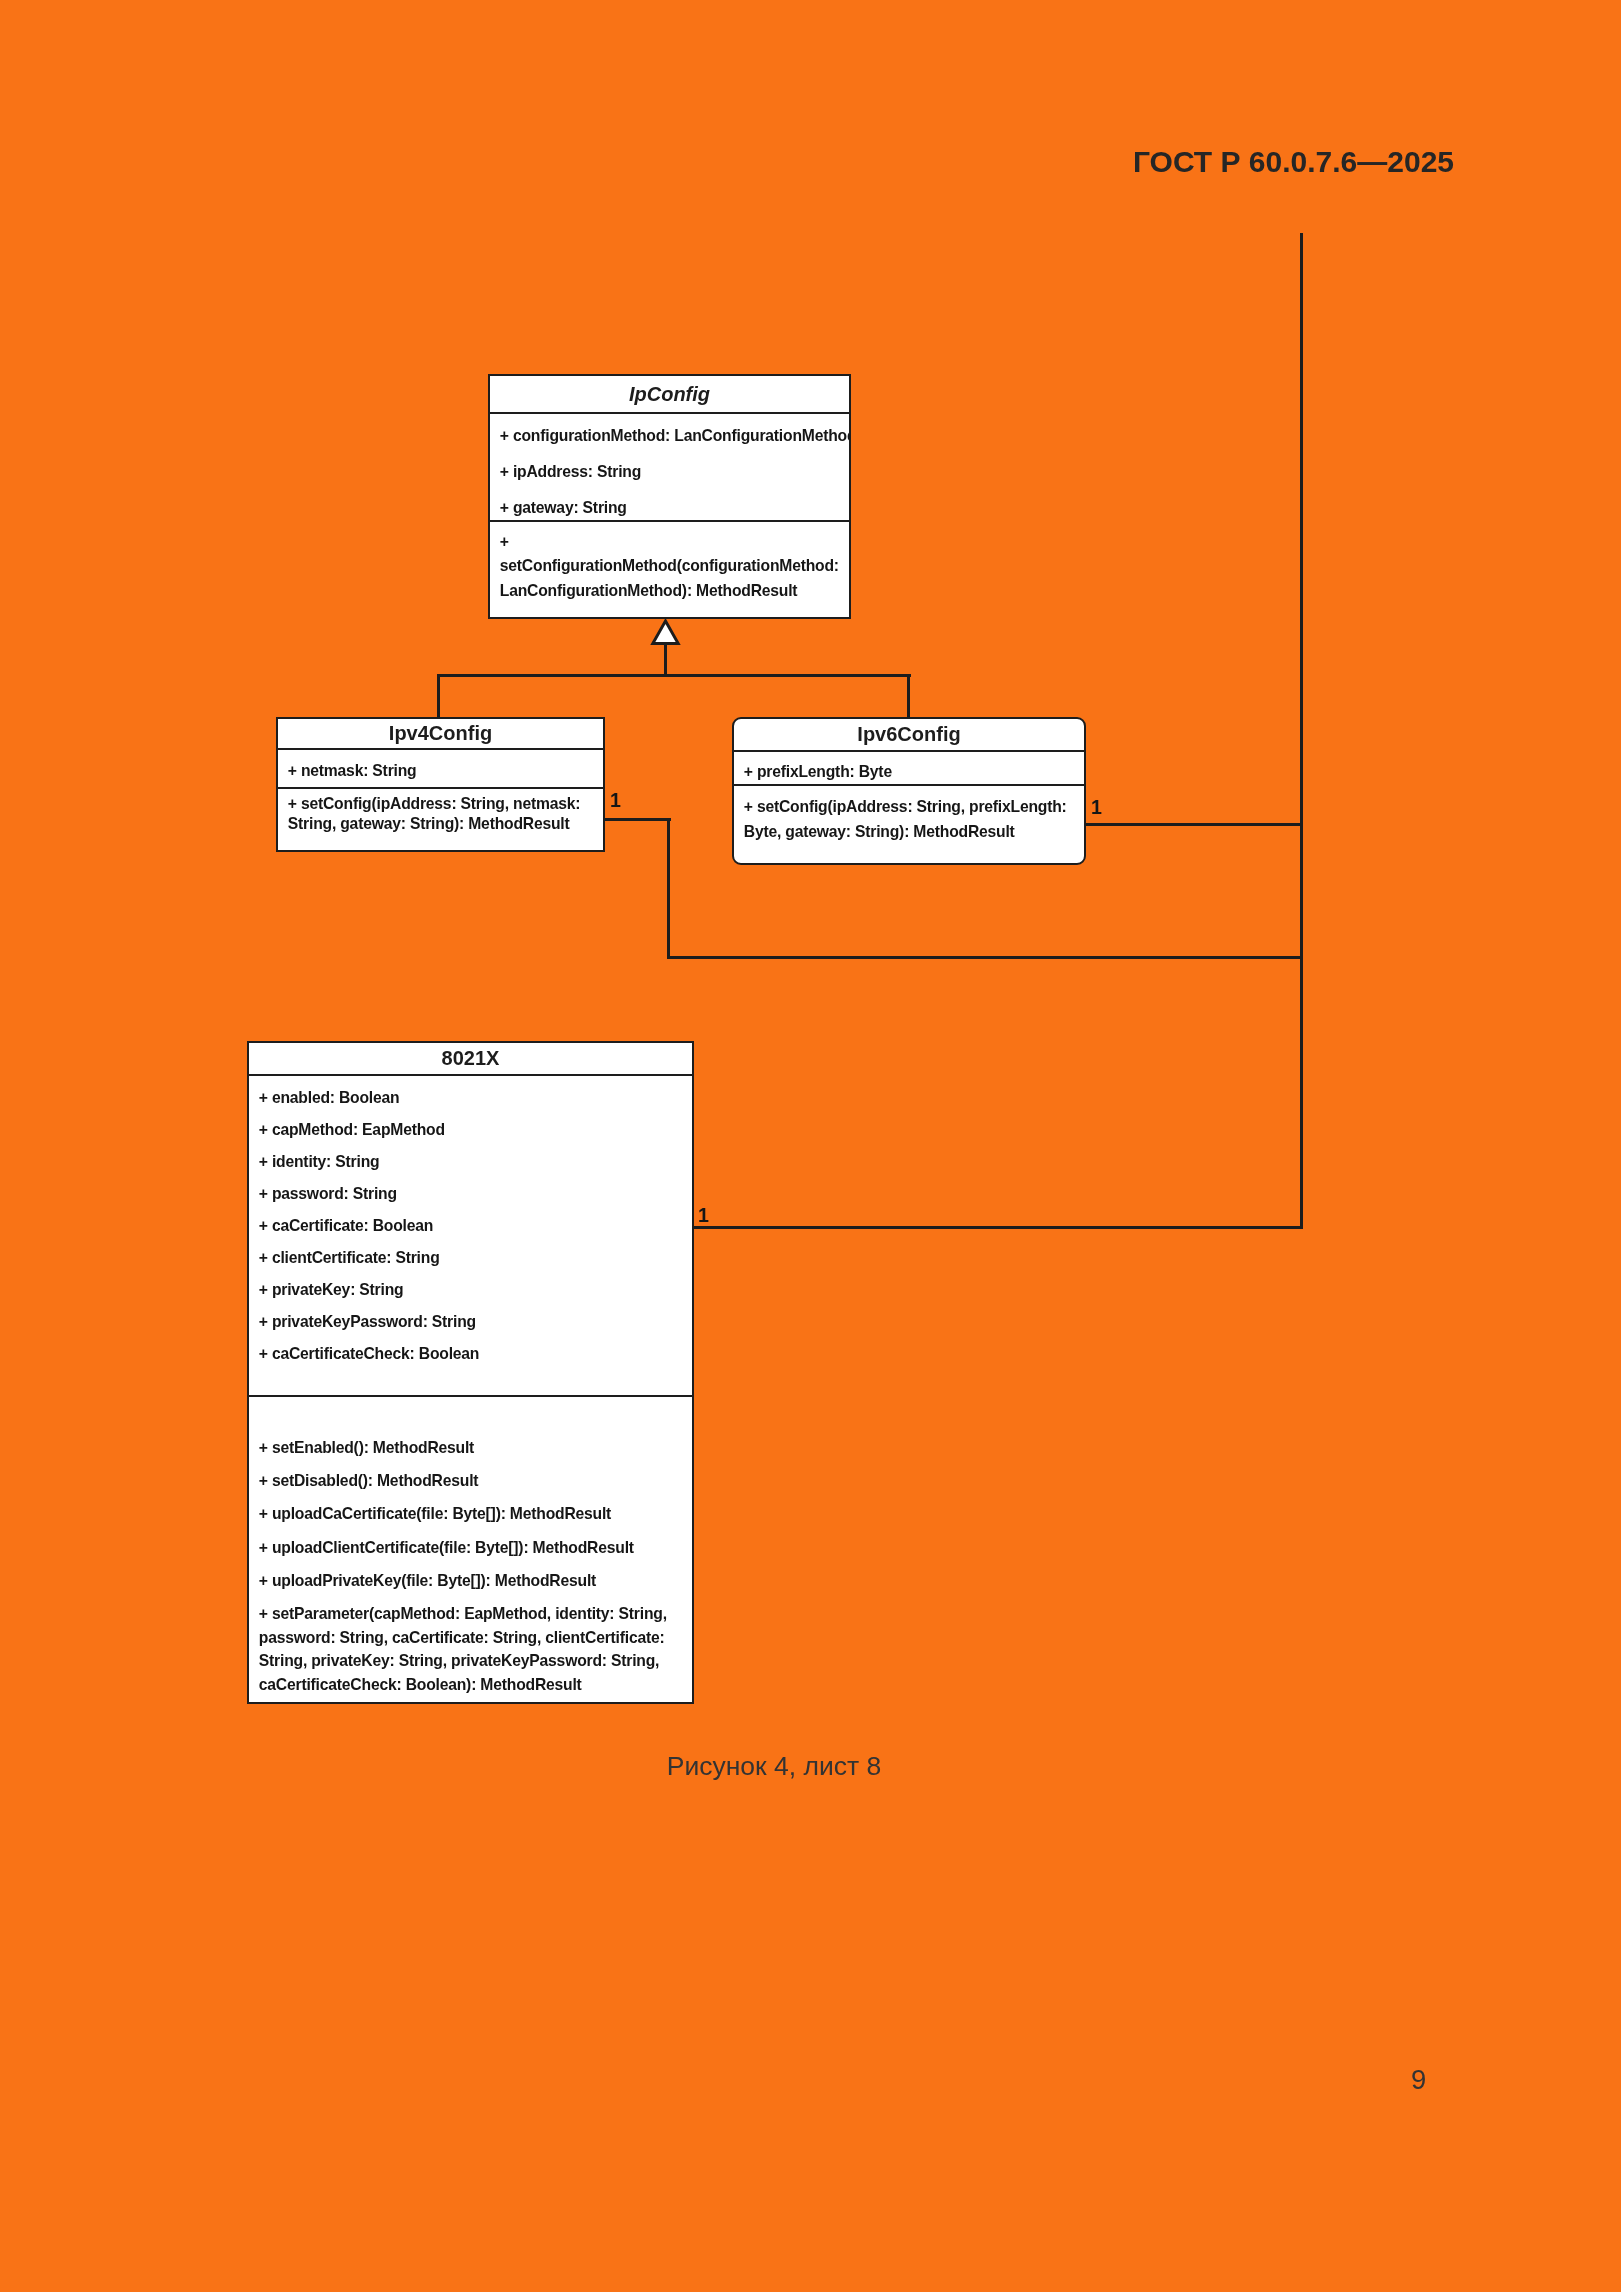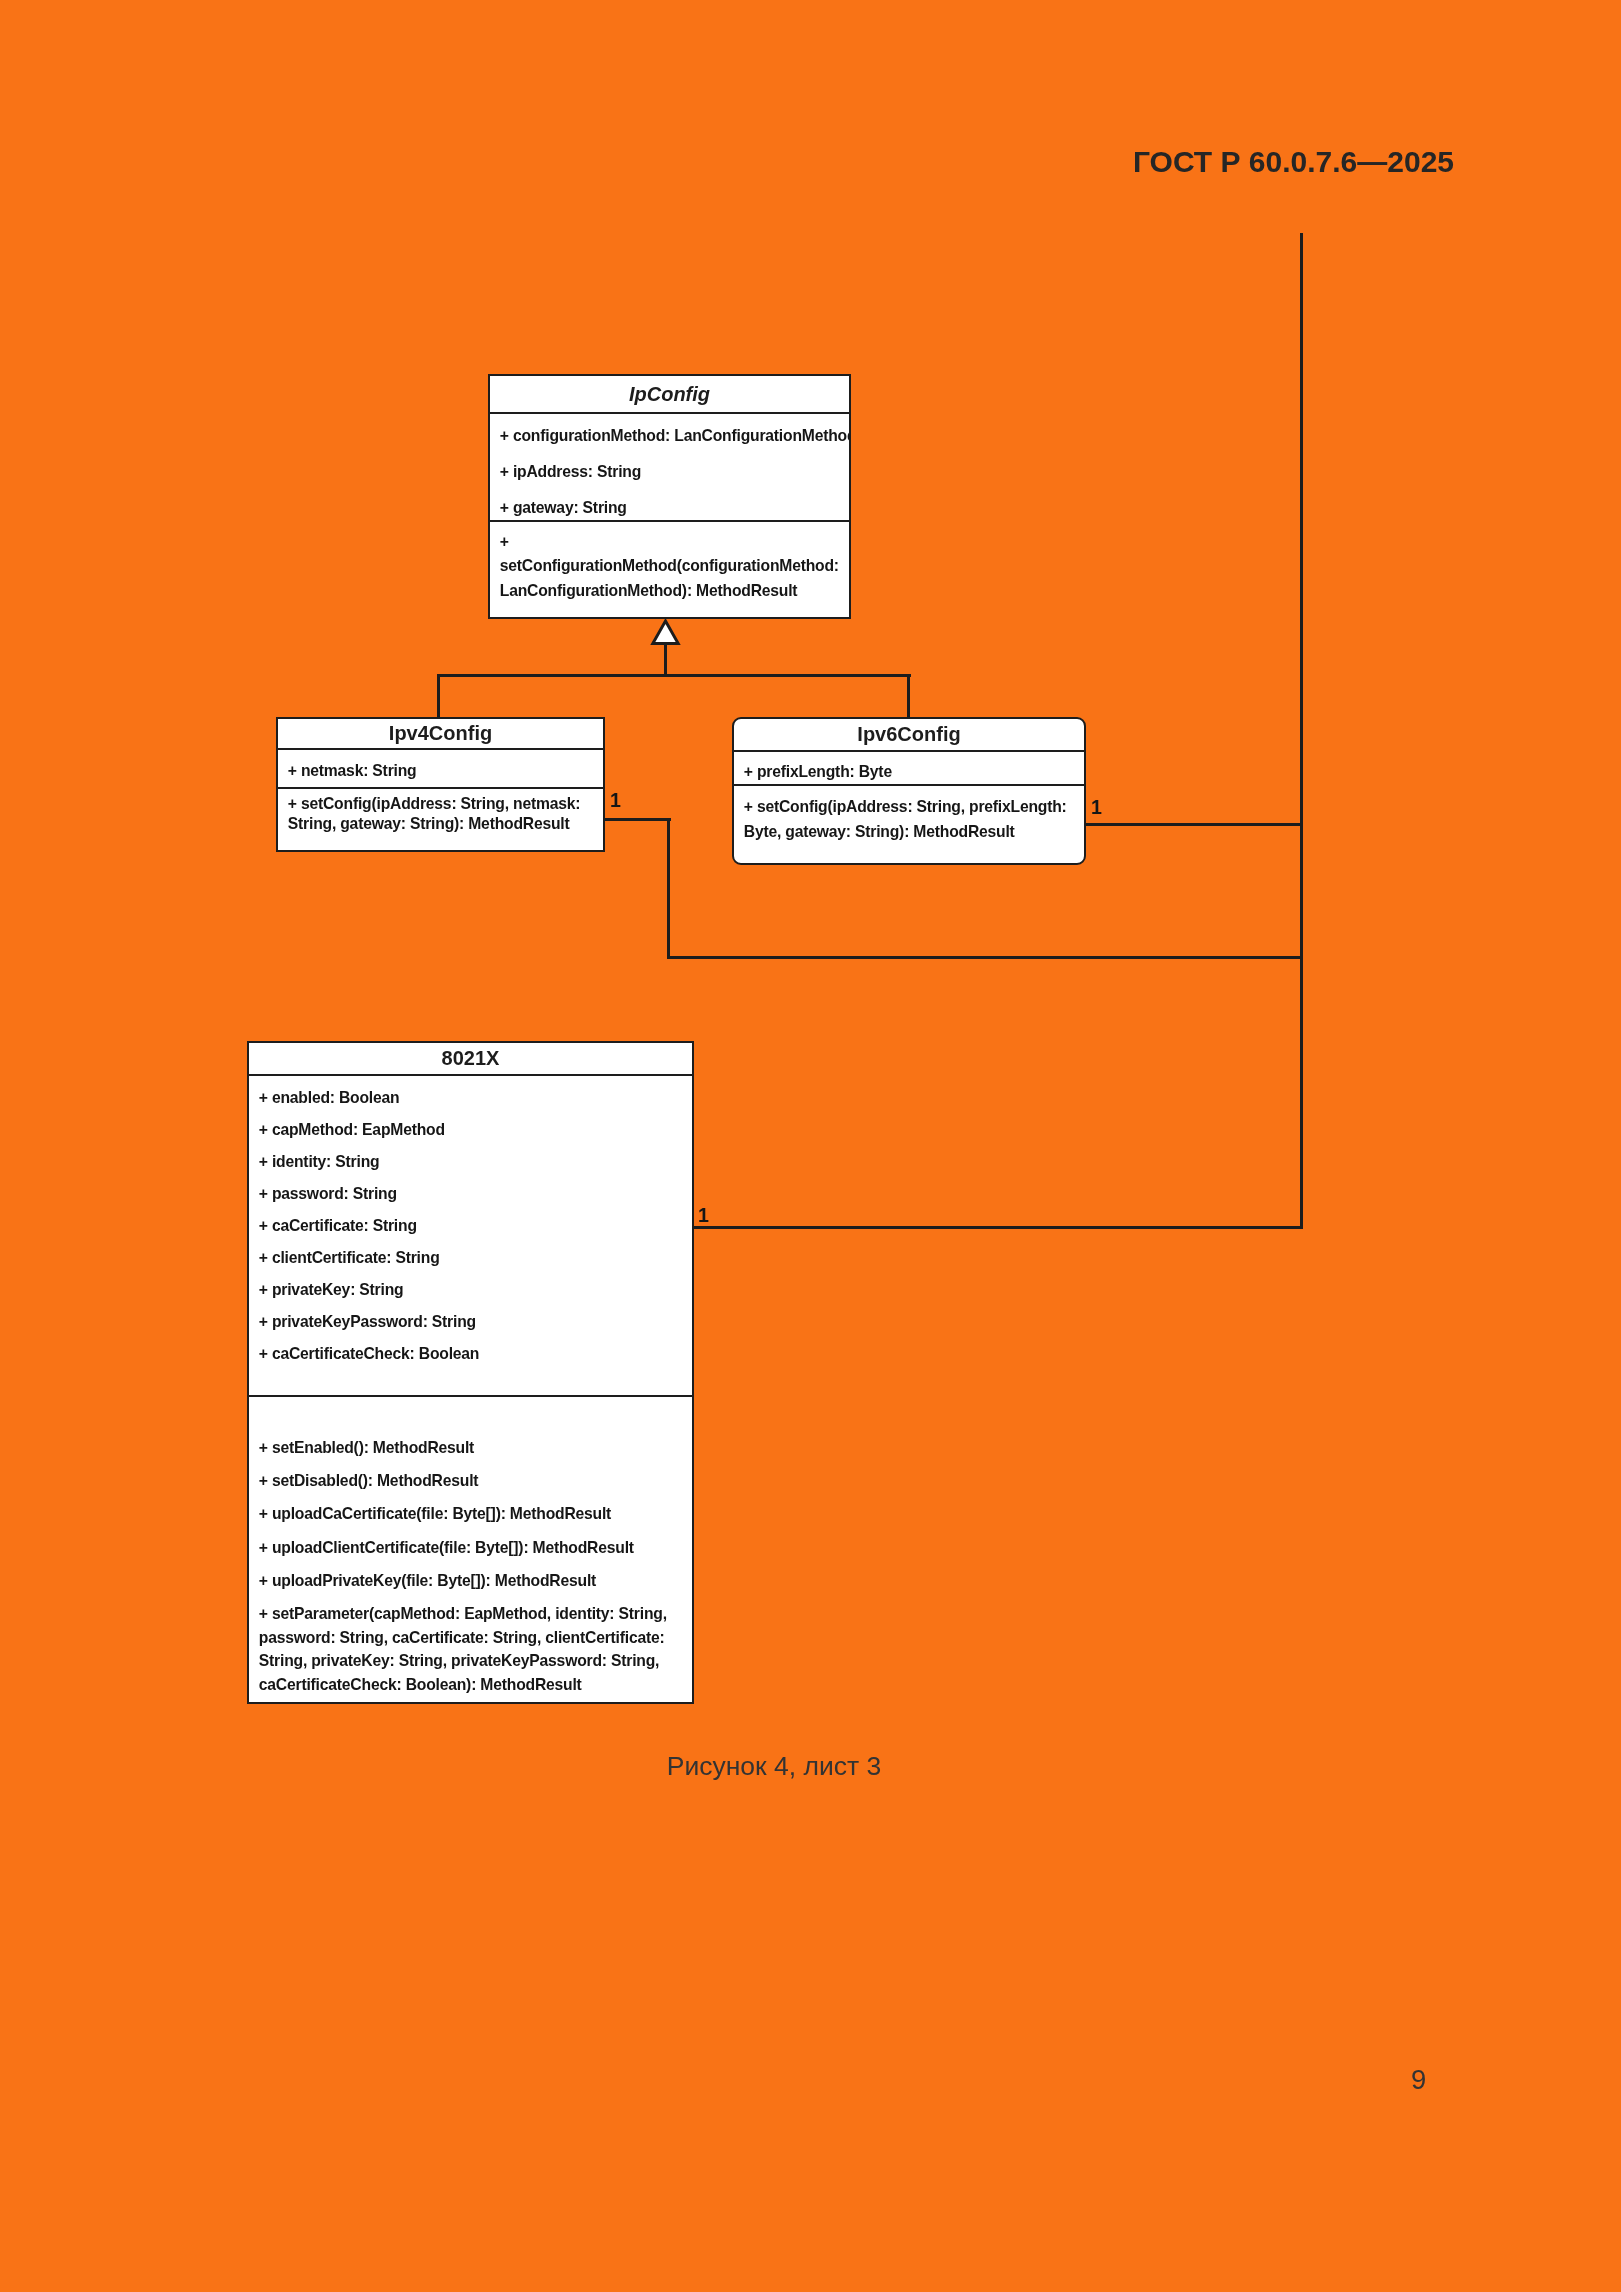--- a/index.html
+++ b/index.html
@@ -110,37 +110,37 @@
     </div>
   </div>
 
   <div class="uml-class" id="x8021">
     <div class="uml-title">8021X</div>
     <div class="uml-attrs sec">
       <div class="row">+ enabled: Boolean</div>
       <div class="row">+ capMethod: EapMethod</div>
       <div class="row">+ identity: String</div>
       <div class="row">+ password: String</div>
-      <div class="row">+ caCertificate: String</div>
+      <div class="row">+ caCertificate: Boolean</div>
       <div class="row">+ clientCertificate: String</div>
       <div class="row">+ privateKey: String</div>
       <div class="row">+ privateKeyPassword: String</div>
       <div class="row">+ caCertificateCheck: Boolean</div>
     </div>
     <div class="uml-methods sec">
       <div class="mrow">+ setEnabled(): MethodResult</div>
       <div class="mrow">+ setDisabled(): MethodResult</div>
       <div class="mrow">+ uploadCaCertificate(file: Byte[]): MethodResult</div>
       <div class="mrow">+ uploadClientCertificate(file: Byte[]): MethodResult</div>
       <div class="mrow">+ uploadPrivateKey(file: Byte[]): MethodResult</div>
       <div class="mrow mrow-multi">+ setParameter(capMethod: EapMethod, identity: String, password: String, caCertificate: String, clientCertificate: String, privateKey: String, privateKeyPassword: String, caCertificateCheck: Boolean): MethodResult</div>
     </div>
   </div>
 
   <div class="mult" style="left:610px;top:789px;">1</div>
   <div class="mult" style="left:1091px;top:796px;">1</div>
   <div class="mult" style="left:698px;top:1204px;">1</div>
 
-  <div class="caption">Рисунок 4, лист 3</div>
+  <div class="caption">Рисунок 4, лист 8</div>
   <div class="page-number">9</div>
 
 </div>
 
 
 </body></html>

